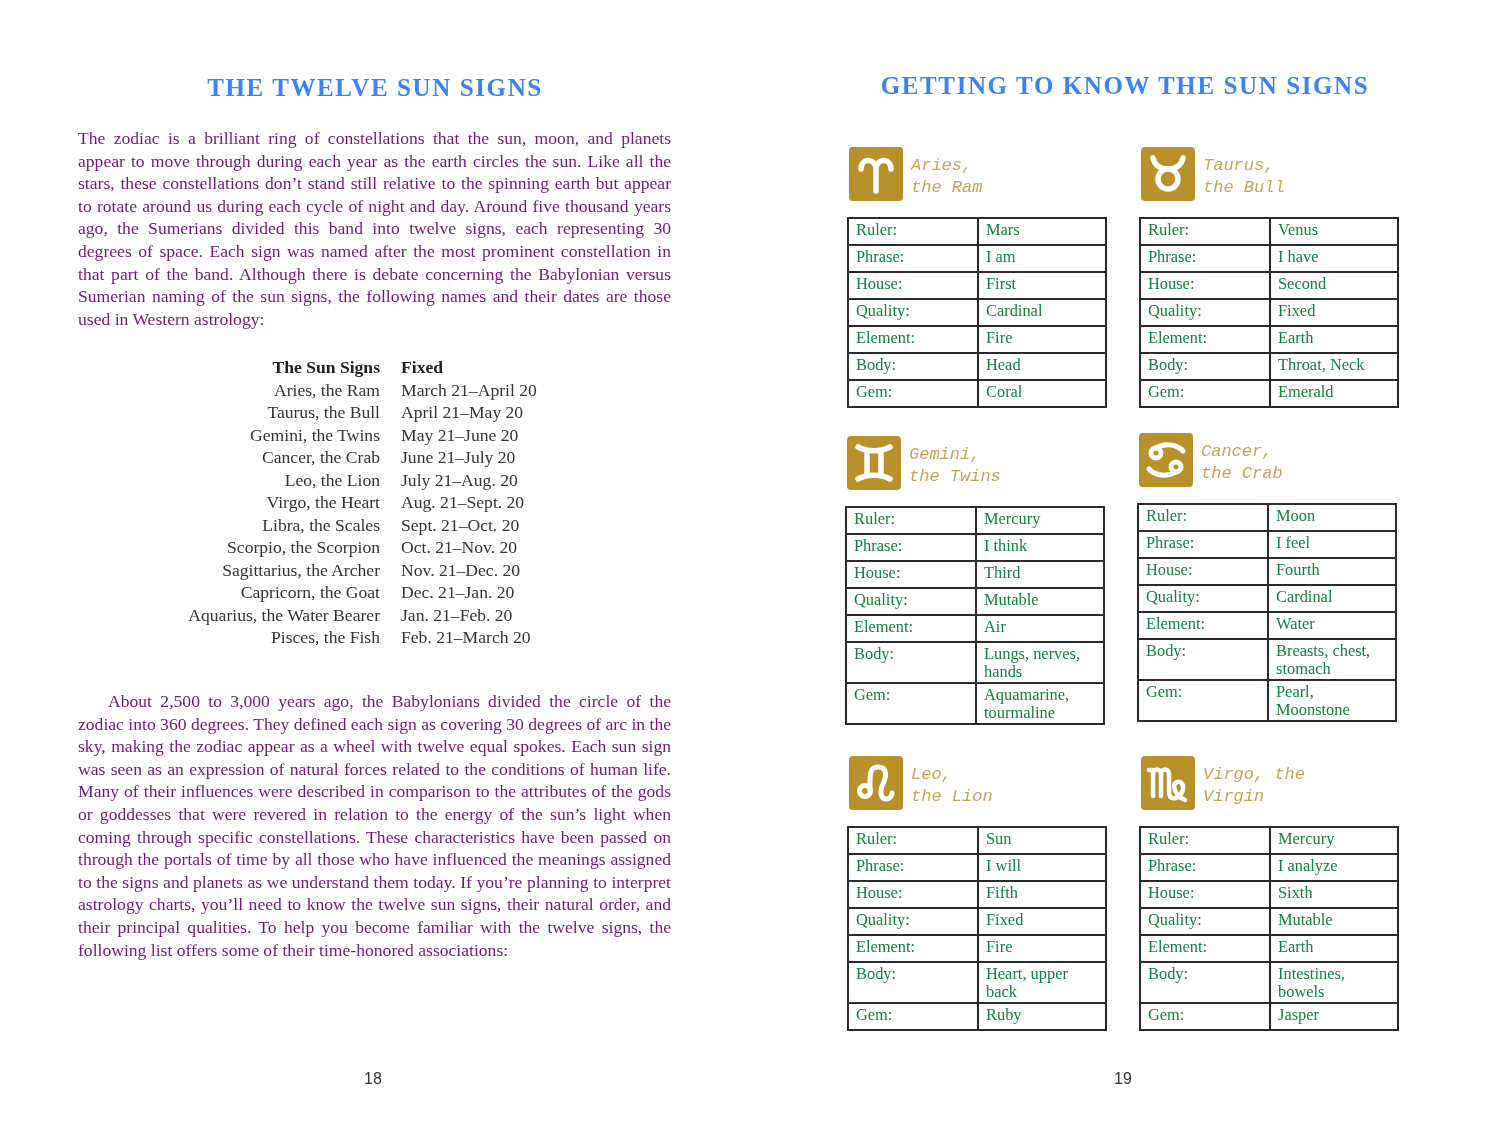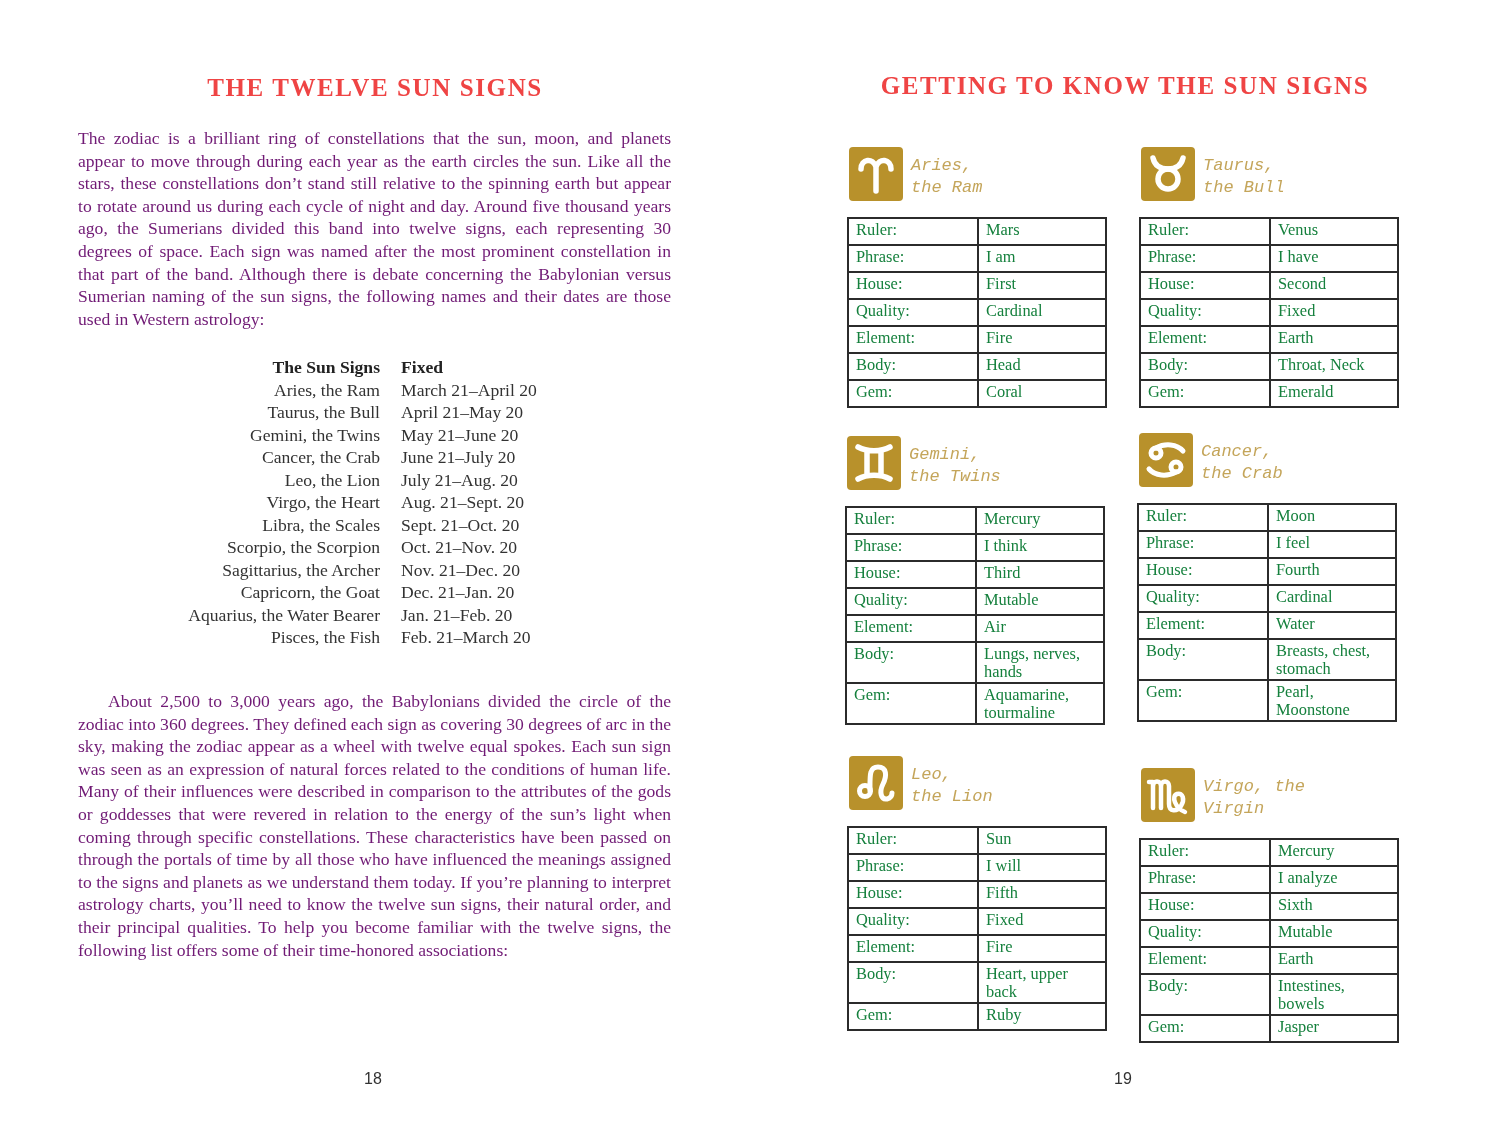--- a/index.html
+++ b/index.html
@@ -1,21 +1,21 @@
 <!DOCTYPE html>
 <html><head>
 <meta charset="utf-8">
 <style>
   html, body { margin:0; padding:0; background:#ffffff; }
   body { width:1500px; height:1125px; position:relative; overflow:hidden; color:#2a2a2a; font-family:"Liberation Serif", serif; }
   .page { position:absolute; top:0; height:1125px; }
   .page-left { left:0; width:750px; }
   .page-right { left:750px; width:750px; }
 
-  .heading { position:absolute; font-family:"Liberation Serif", serif; font-weight:bold; font-size:25px; letter-spacing:1.6px; color:#ef4444; white-space:nowrap; }
+  .heading { position:absolute; font-family:"Liberation Serif", serif; font-weight:bold; font-size:25px; letter-spacing:1.6px; color:#3b82f6; white-space:nowrap; }
   .heading-left { top:74px; left:0; width:750px; text-align:center; }
   .heading-right { top:72px; left:0; width:750px; text-align:center; }
 
   .para { position:absolute; left:78px; width:593px; font-size:17.6px; line-height:22.6px; text-align:justify; color:#701a75; }
   .para1 { top:127px; }
   .para2 { top:690px; text-indent:30px; }
 
   .signs-table { position:absolute; top:356px; left:160px; border-collapse:collapse; font-size:17.6px; line-height:22.5px; color:#333; }
   .signs-table th { font-weight:bold; color:#222; padding:0; }
   .signs-table td, .signs-table th { padding:0; }
@@ -335,21 +335,21 @@
             <td>Heart, upper back</td>
           </tr>
       <tr>
             <td class="k">Gem:</td>
             <td>Ruby</td>
           </tr>
     </tbody>
       </table>
   </div>
 
-  <div class="card" style="left:389px; top:756px;margin-top:12px;">
+  <div class="card" style="left:389px; top:756px;">
     <div class="card-head">
       <div class="glyph-box">
         <svg viewBox="0 0 54 54">
             <path d="M8 14 L12 14 L12 40 M12 18 C12 12 20 12 20 18 L20 40 M20 18 C20 12 28 12 28 18 L28 36 C28 44 36 44 40 38 C44 32 42 24 36 26 C30 28 34 40 44 44" fill="none" stroke="#fff" stroke-width="4.5" stroke-linecap="round" stroke-linejoin="round"></path>
           </svg>
       </div>
       <div class="card-title">
         <div>Virgo, the</div>
         <div>Virgin</div>
       </div>

